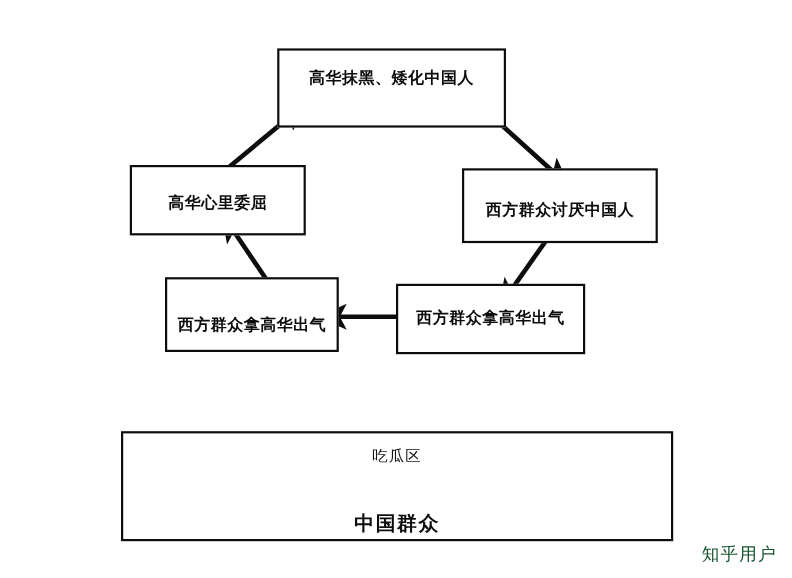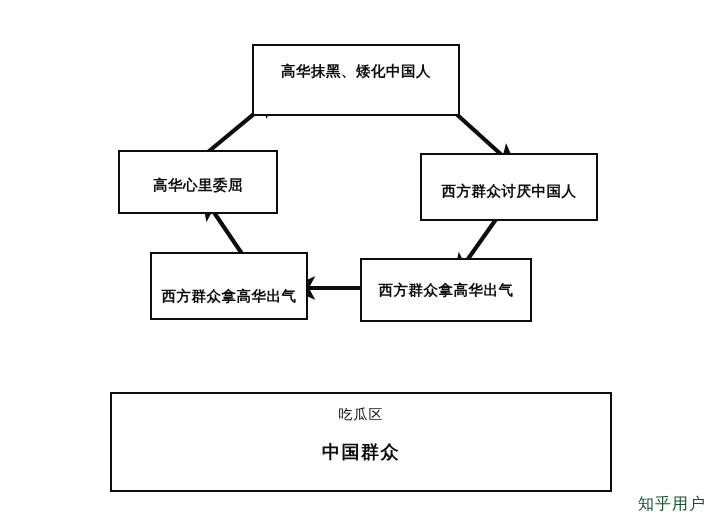--- a/index.html
+++ b/index.html
@@ -72,21 +72,21 @@
     justify-content: flex-start;
     padding-top: 12px;
   }
   .audience-caption {
     font-size: 14px;
     font-weight: 500;
     color: #141414;
     letter-spacing: 1px;
   }
   .audience-title {
-    margin-top: 16px;
+    margin-top: 40px;
     font-size: 18px;
     font-weight: 700;
     color: #0d0d0d;
     letter-spacing: 1.5px;
   }
 
   
   #watermark {
     position: absolute;
     right: 14px;

